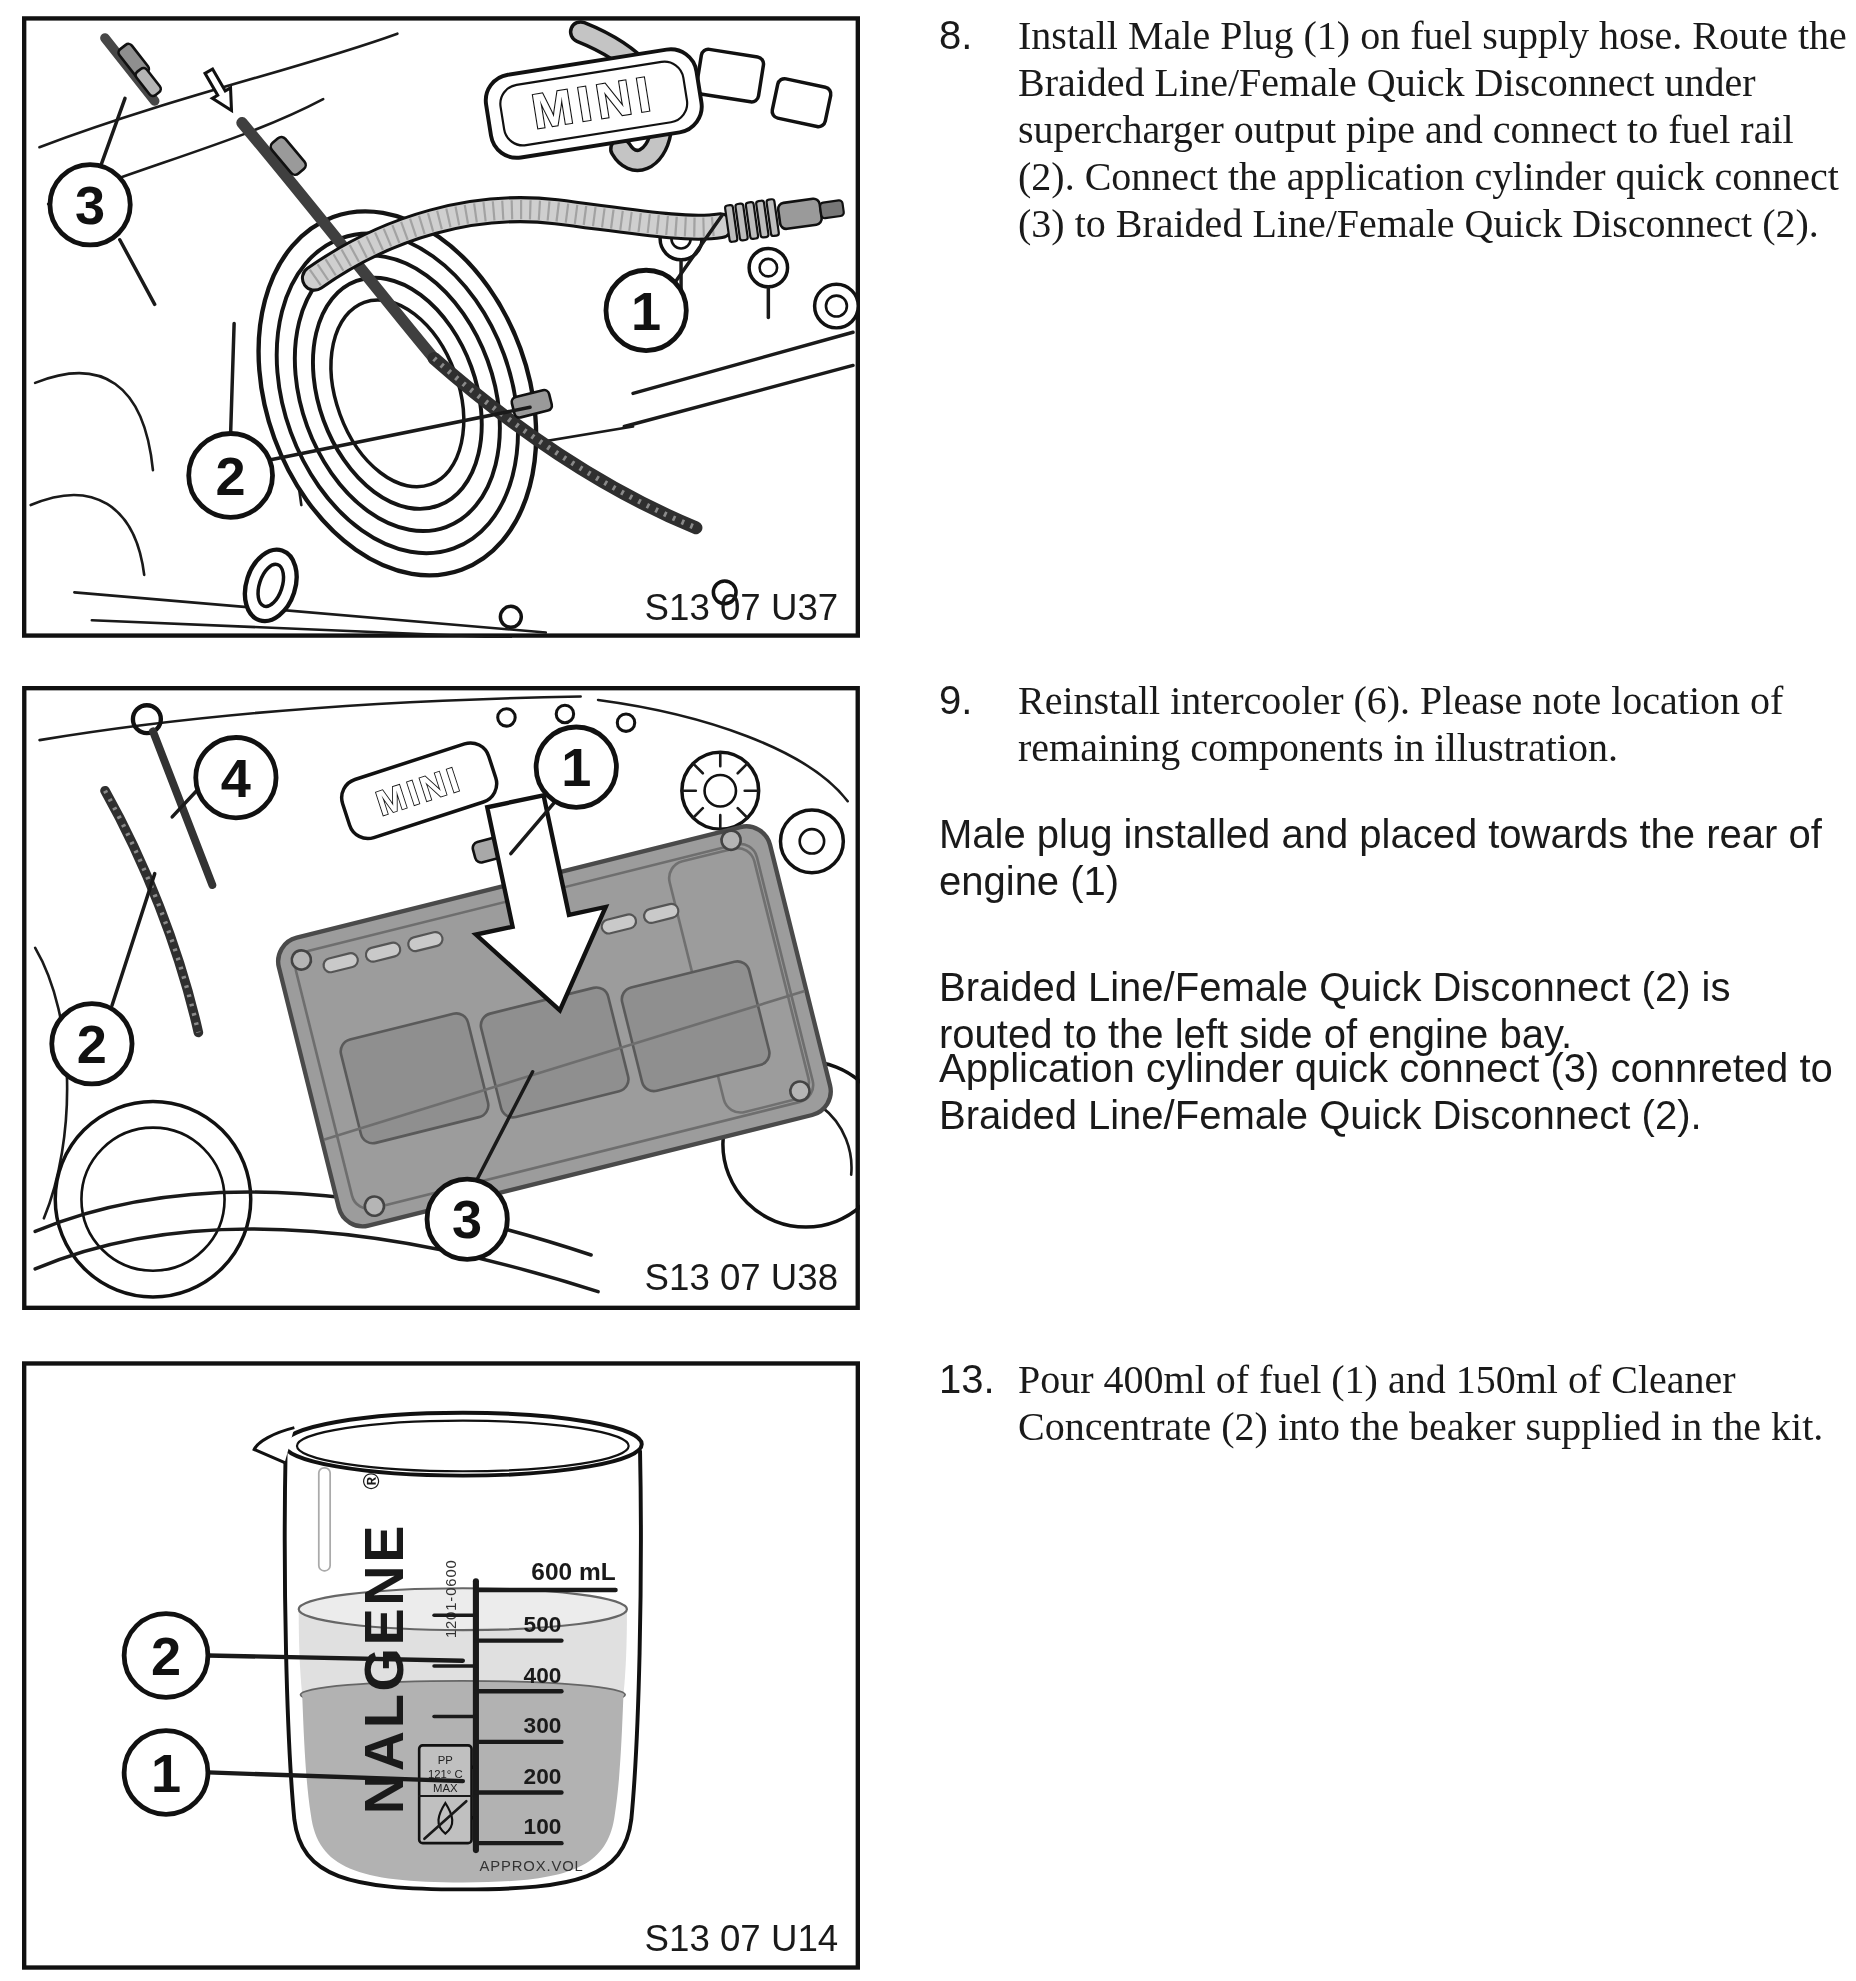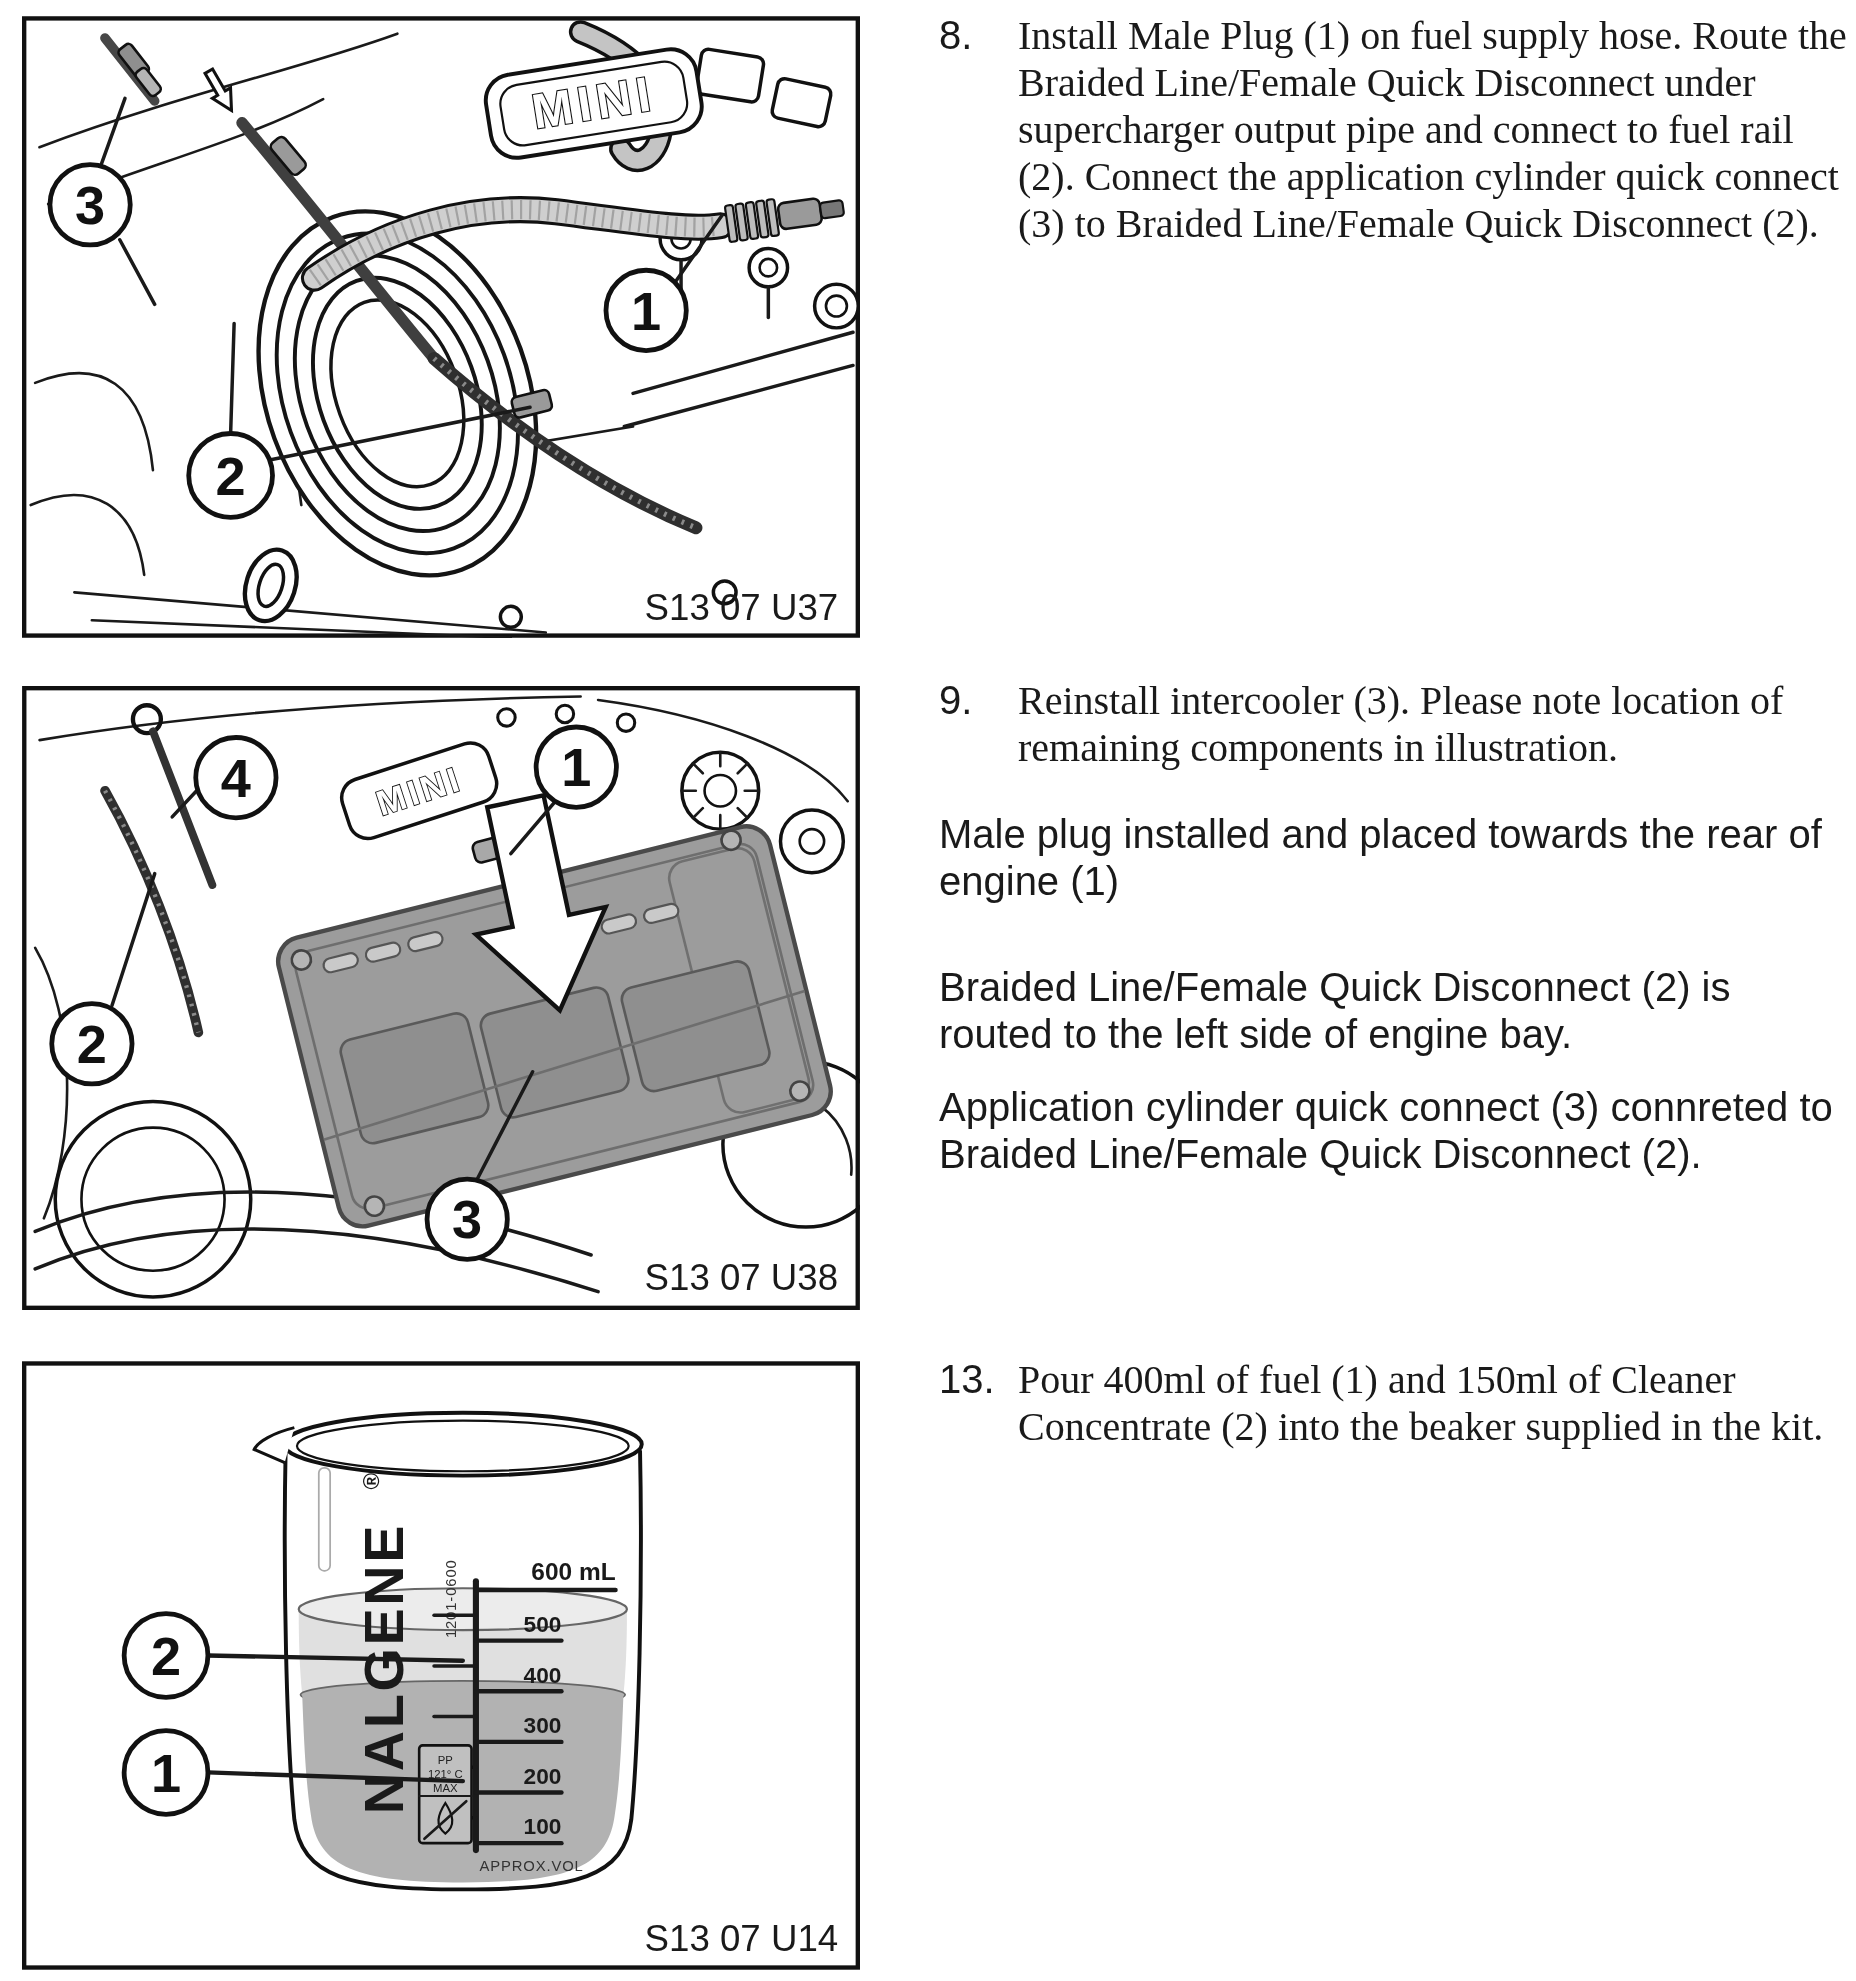--- a/index.html
+++ b/index.html
@@ -292,28 +292,28 @@
 
   <div class="textcol">
 
     <div class="step" style="position:absolute;top:12.2px">
       <span class="num">8.</span>
       <span class="txt">Install Male Plug (1) on fuel supply hose. Route the Braided Line/Female Quick Disconnect under supercharger output pipe and connect to fuel rail (2). Connect the application cylinder quick connect (3) to Braided Line/Female Quick Disconnect (2).</span>
     </div>
 
     <div class="step" style="position:absolute;top:677px">
       <span class="num">9.</span>
-      <span class="txt">Reinstall intercooler (3). Please note location of remaining components in illustration.</span>
+      <span class="txt">Reinstall intercooler (6). Please note location of remaining components in illustration.</span>
     </div>
 
     <div class="note" style="position:absolute;top:811px">Male plug installed and placed towards the rear of engine (1)</div>
 
     <div class="note" style="position:absolute;top:964px">Braided Line/Female Quick Disconnect (2) is routed to the left side of engine bay.</div>
 
-    <div class="note" style="position:absolute;top:1084px">Application cylinder quick connect (3) connreted to Braided Line/Female Quick Disconnect (2).</div>
+    <div class="note" style="position:absolute;top:1045px">Application cylinder quick connect (3) connreted to Braided Line/Female Quick Disconnect (2).</div>
 
     <div class="step" style="position:absolute;top:1356px">
       <span class="num">13.</span>
       <span class="txt">Pour 400ml of fuel (1) and 150ml of Cleaner Concentrate (2) into the beaker supplied in the kit.</span>
     </div>
 
   </div>
 </div>
 
 

